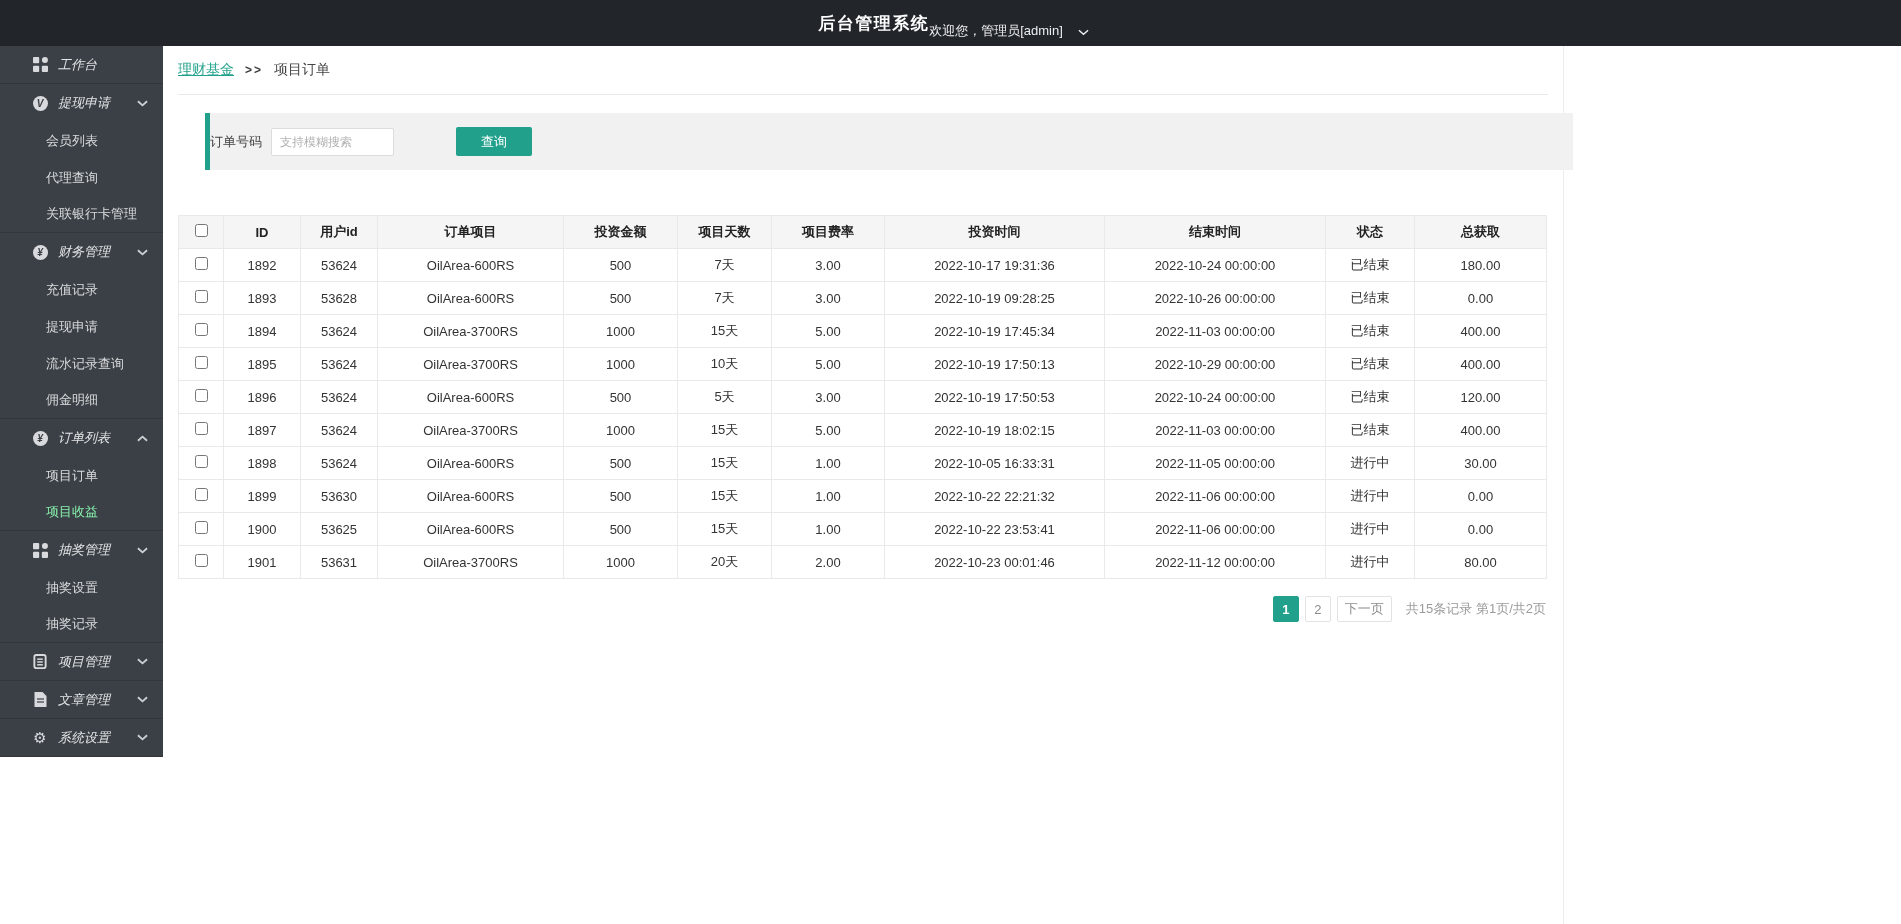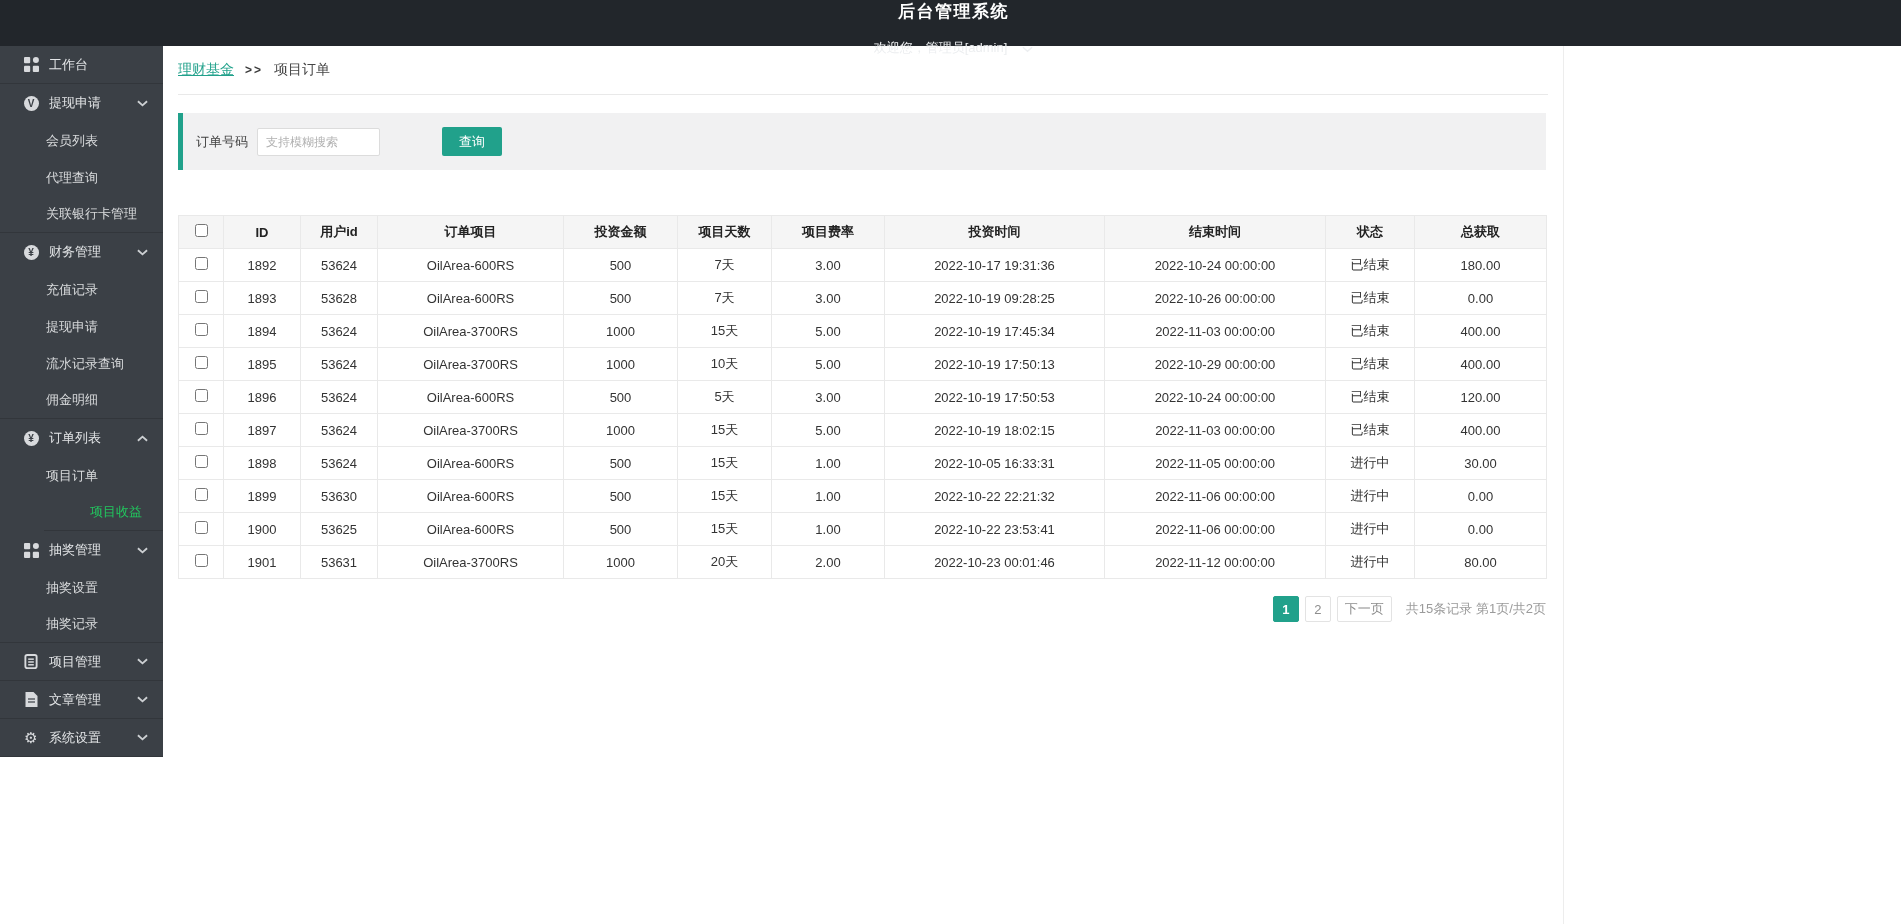--- a/index.html
+++ b/index.html
@@ -6,60 +6,60 @@
   * { box-sizing:border-box; margin:0; padding:0; }
   html,body { width:1901px; height:924px; }
   body {
     font-family:"Liberation Sans","DejaVu Sans",sans-serif;
     background:#ffffff; position:relative; overflow:hidden; color:#333;
   }
   
   .topbar {
     position:absolute; top:0; left:0; width:1901px; height:46px;
     background:#22262b; display:flex; align-items:center;
-    justify-content:space-between; padding:0 24px 0 30px; z-index:5;flex-direction:column;
+    justify-content:center; padding:0 24px 0 30px; z-index:5;
   }
   .brand { color:#ffffff; font-size:17px; font-weight:bold; letter-spacing:1.5px; }
   .welcome { color:#eceef0; font-size:13px; display:flex; align-items:center; gap:15px; cursor:pointer;margin-top:16px; }
   
   .sidebar { position:absolute; top:46px; left:0; width:163px; background:#3b4046; }
   .side-item { display:flex; align-items:center; font-size:13px; color:#e3e5e7; cursor:pointer; }
-  .side-item.top { height:38px; padding-left:23px; }
+  .side-item.top { height:38px; padding-left:32px;font-style:italic; }
   .side-item.sub { height:37px; padding-left:46px; color:#d9dbdd; }
-  .side-item.active { color:#22c55e;margin-left:44px; }
+  .side-item.active { color:#86efac; }
   .side-item.group-end { border-bottom:1px solid #32363b; }
   .sicon { width:16px; height:16px; margin-right:10px; display:flex; align-items:center; justify-content:center; flex:none; }
   .circle-icon {
     width:15px; height:15px; border-radius:50%; background:#d8dadd; color:#3b4046;
     font-size:10px; font-weight:bold; display:flex; align-items:center; justify-content:center;
   }
   .gear-glyph { color:#d8dadd; font-size:15px; line-height:15px; }
   .chev { margin-left:auto; margin-right:15px; display:flex; align-items:center; }
   
   .main {
     position:absolute; left:163px; top:46px; width:1401px; height:878px;
     background:#fff; border-right:1px solid #ededed; padding:0 15px;
   }
   .breadcrumb { height:49px; display:flex; align-items:center; font-size:14px; border-bottom:1px solid #e9e9e9; }
   .crumb-link { color:var(--accent); text-decoration:underline; margin-right:11px; cursor:pointer; }
   .crumb-sep { color:#3c3c3c; font-size:12px; font-weight:bold; letter-spacing:2px; margin-right:11px; }
   .crumb-cur { color:#454545; }
   
   .filter {
     margin-top:18px; width:1368px; height:57px; background:#f1f1f2;
-    border-left:5px solid var(--accent); display:flex; align-items:center; padding-left:13px;
+    border-left:5px solid var(--accent); display:flex; align-items:center; margin-left:27px;
   }
   .filter-label { font-size:13px; color:#424242; }
   .filter-input {
     margin-left:9px; width:123px; height:28px; border:1px solid #dcdcdc;
     padding:0 8px; font-size:12px; color:#333; background:#fff; outline:none; border-radius:2px;
   }
   .filter-input::placeholder { color:#b2b2b2; }
   .search-btn {
-    margin-left:62px; width:60px; height:29px; background:var(--accent); color:#fff;
+    margin-left:62px; width:76px; height:29px; background:var(--accent); color:#fff;
     border:none; font-size:13px; cursor:pointer; border-radius:2px;
     font-family:"Liberation Sans","DejaVu Sans",sans-serif;
   }
   
   table.grid { margin-top:45px; width:1368px; border-collapse:collapse; table-layout:fixed; font-size:13px; }
   .grid th, .grid td {
     border:1px solid #e9e9e9; height:33px; text-align:center; padding:0 4px;
     overflow:hidden; white-space:nowrap; color:#333;
   }
   .grid th { background:#f5f5f5; font-weight:bold; color:#222; }

